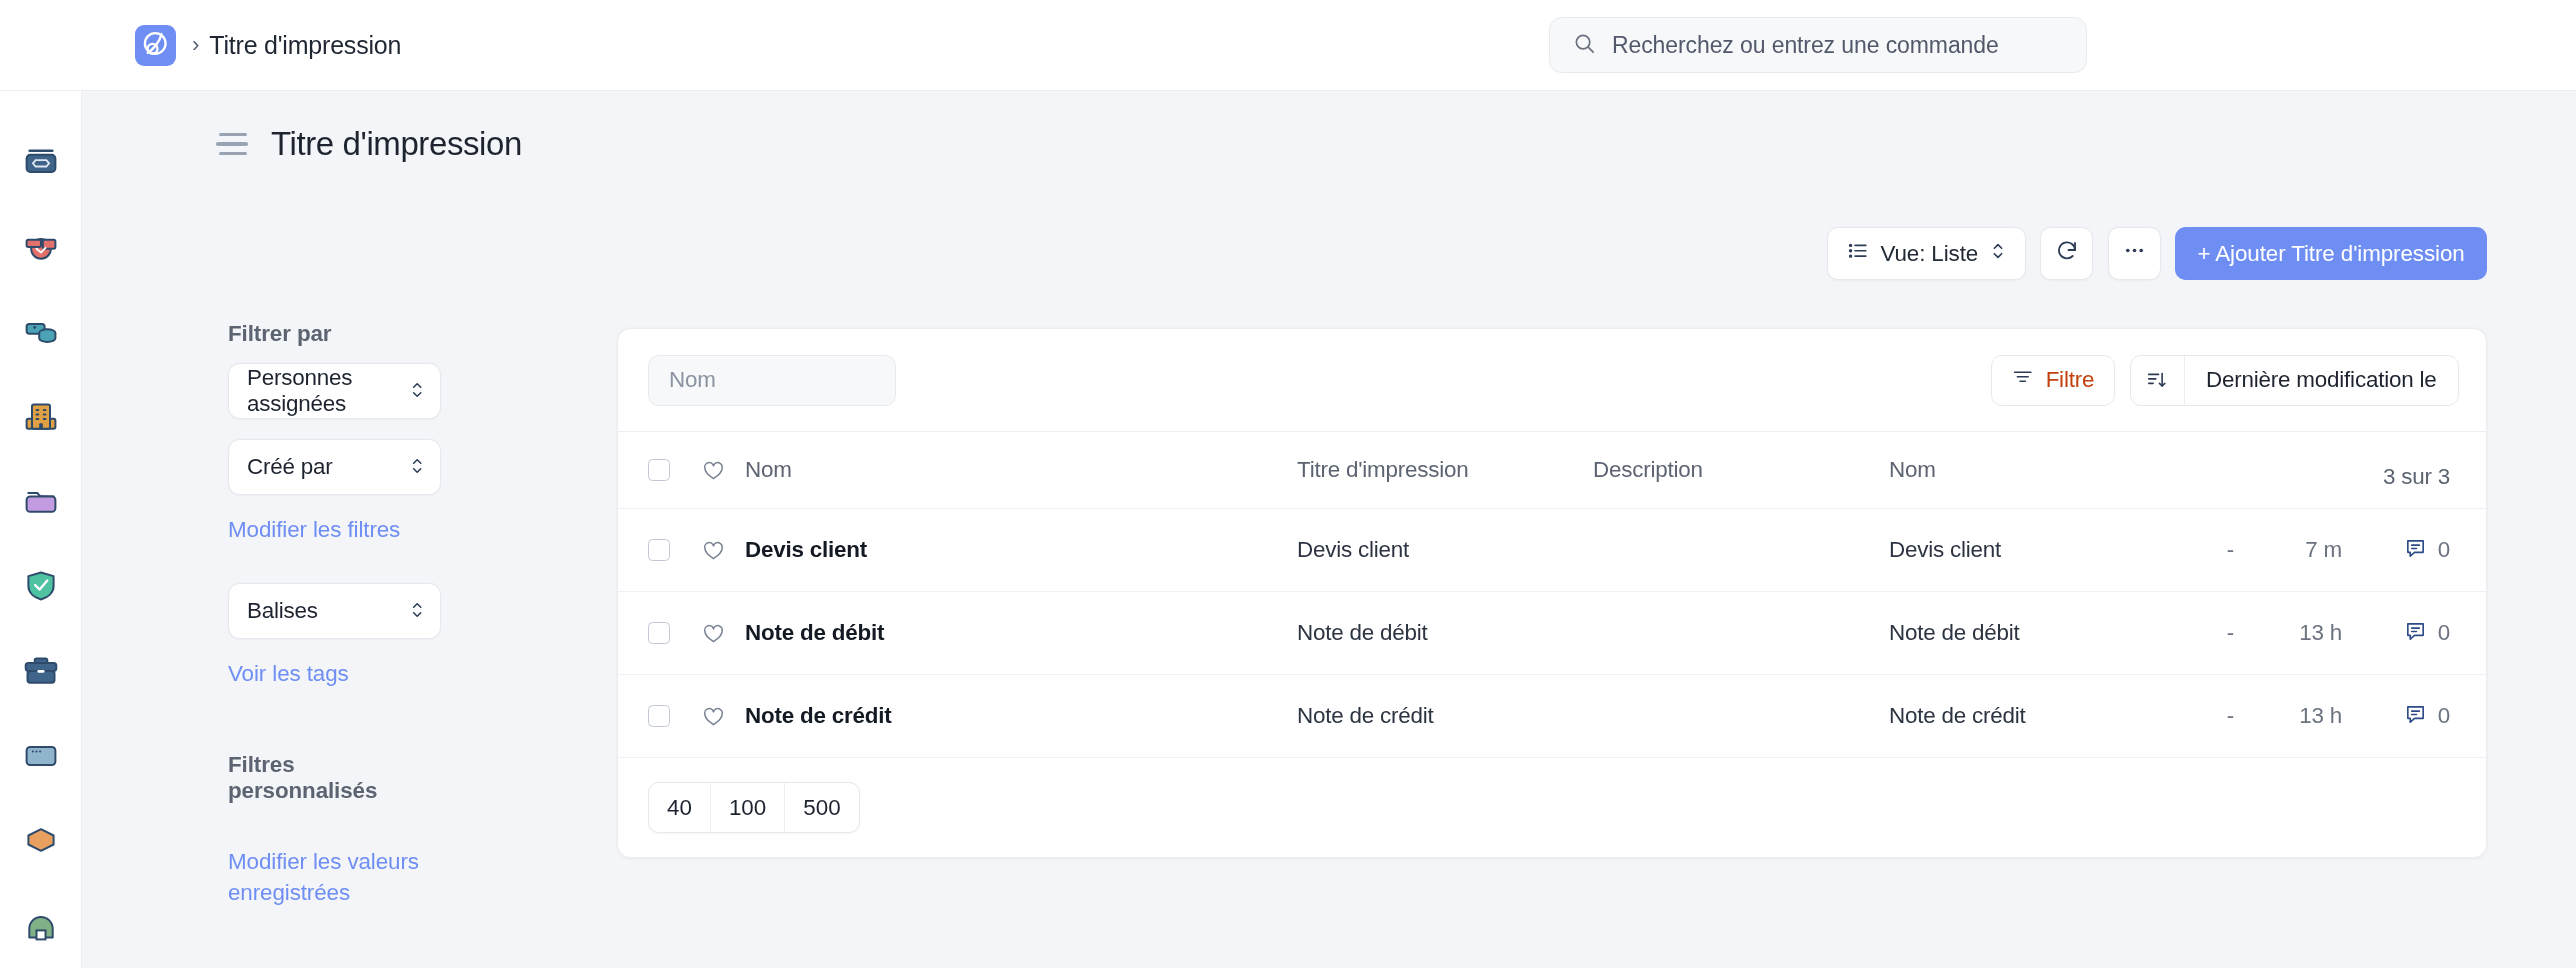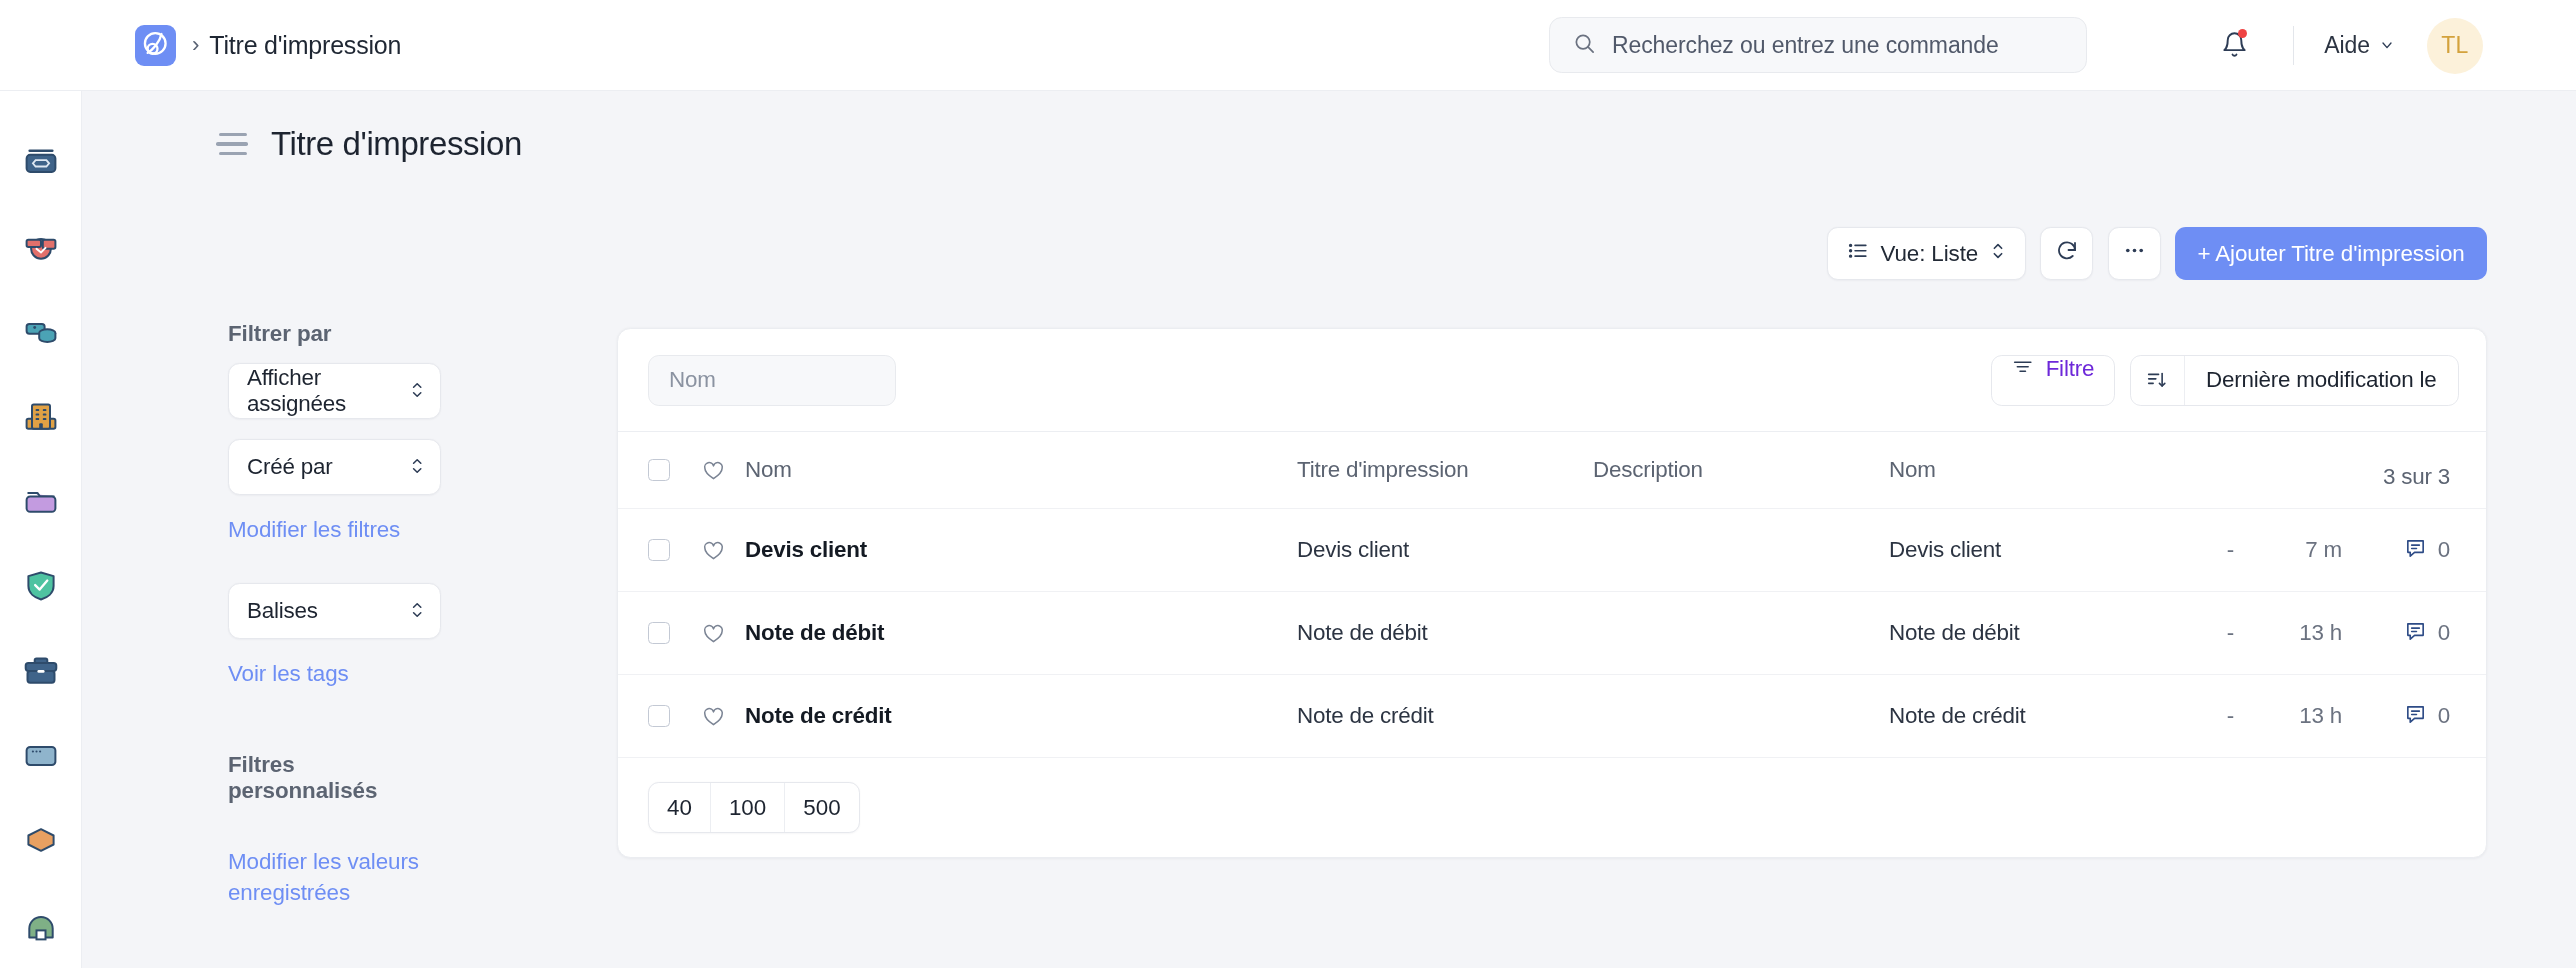--- a/index.html
+++ b/index.html
@@ -179,23 +179,23 @@
   .name-filter-input {
     width: 248px; height: 51px;
     background: #f7f8fa; border: 0.9px solid #e8eaee;
     border-radius: 10.8px; display: flex; align-items: center;
     padding: 0 20px;
   }
   .name-filter-input .ph { font-size: 22.4px; color: #8b93a1; letter-spacing: -0.2px; }
   .toolbar-spacer { flex: 1; }
   .tb-btn {
     height: 51px; background: #ffffff; border: 0.9px solid #e6e8ed;
-    border-radius: 10.8px; display: flex; 
+    border-radius: 10.8px; display: flex; align-items: center;
     padding: 0 20px; gap: 12.6px;
-    font-size: 22.4px; color: #6d28d9; letter-spacing: -0.2px;
+    font-size: 22.4px; color: #c2410c; letter-spacing: -0.2px;
   }
   .tb-split {
     height: 51px; background: #ffffff; border: 0.9px solid #e6e8ed;
     border-radius: 10.8px; display: flex; align-items: stretch;
     overflow: hidden;
   }
   .tb-split .seg-ic {
     display: flex; align-items: center; justify-content: center;
     width: 54px; border-right: 0.9px solid #eceef2;
   }
@@ -269,43 +269,20 @@
   <div class="topbar-center">
     <span>
       <svg width="23" height="23" viewBox="0 0 24 24" fill="none" stroke="#6b7280" stroke-width="1.8">
         <circle cx="10.5" cy="10.5" r="7"></circle>
           <line x1="15.6" y1="15.6" x2="21" y2="21" stroke-linecap="round"></line>
       </svg>
     </span>
     <span class="ph">Recherchez ou entrez une commande</span>
   </div>
 
-  <div class="topbar-right">
-    <div class="bell-wrap">
-      <span>
-        <svg width="27" height="27" viewBox="0 0 24 24" fill="none" stroke="#2d3c55" stroke-width="1.7">
-          <path d="M18 8A6 6 0 0 0 6 8c0 7-3 9-3 9h18s-3-2-3-9" stroke-linejoin="round"></path>
-          <path d="M13.73 21a2 2 0 0 1-3.46 0" stroke-linecap="round"></path>
-        </svg>
-      </span>
-      <span class="bell-dot"></span>
-    </div>
-    <div class="vdivider"></div>
-    <div class="help">
-      <span>Aide</span>
-      <span>
-        <svg width="16" height="16" viewBox="0 0 24 24" fill="none" stroke="#2d3c55" stroke-width="2">
-          <polyline points="6 9 12 16 18 9" stroke-linecap="round" stroke-linejoin="round"></polyline>
-        </svg>
-      </span>
-    </div>
-    <div class="avatar">
-      <span>TL</span>
-    </div>
-  </div>
 </div>
 
 <div class="body-wrap">
 
   <div class="icon-rail">
 
     <div class="rail-item">
       <span>
         <svg width="36" height="36" viewBox="0 0 40 40">
           <rect x="6" y="6" width="28" height="3" rx="1.5" fill="#2e4b6b"></rect>
@@ -468,21 +445,21 @@
 
       <div class="btn-primary">
         <span>+  Ajouter Titre d'impression</span>
       </div>
     </div>
 
     <div class="filter-pane">
       <div class="filter-section-label">Filtrer par</div>
 
       <div class="select-box">
-        <span class="val">Afficher assignées</span>
+        <span class="val">Personnes assignées</span>
         <span>
           <svg width="14.4" height="20" viewBox="0 0 16 22" fill="none" stroke="#2d3c55" stroke-width="1.7" stroke-linecap="round" stroke-linejoin="round">
             <polyline points="4 8 8 4 12 8"></polyline>
               <polyline points="4 14 8 18 12 14"></polyline>
           </svg>
         </span>
       </div>
 
       <div class="select-box">
         <span class="val">Créé par</span>

